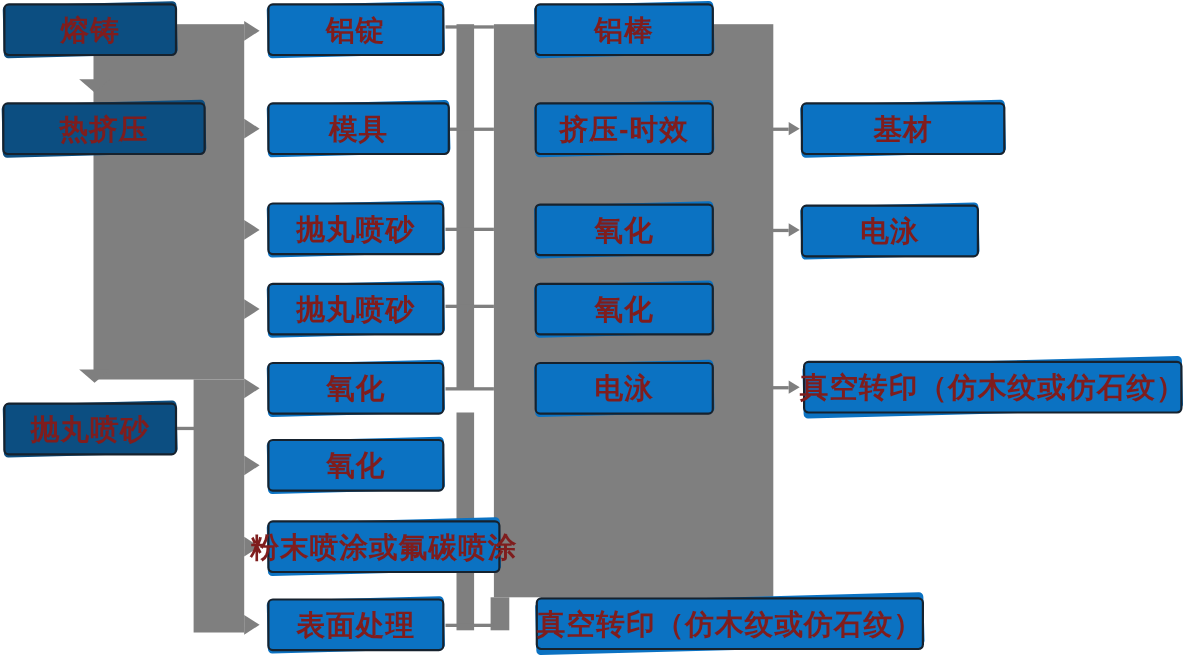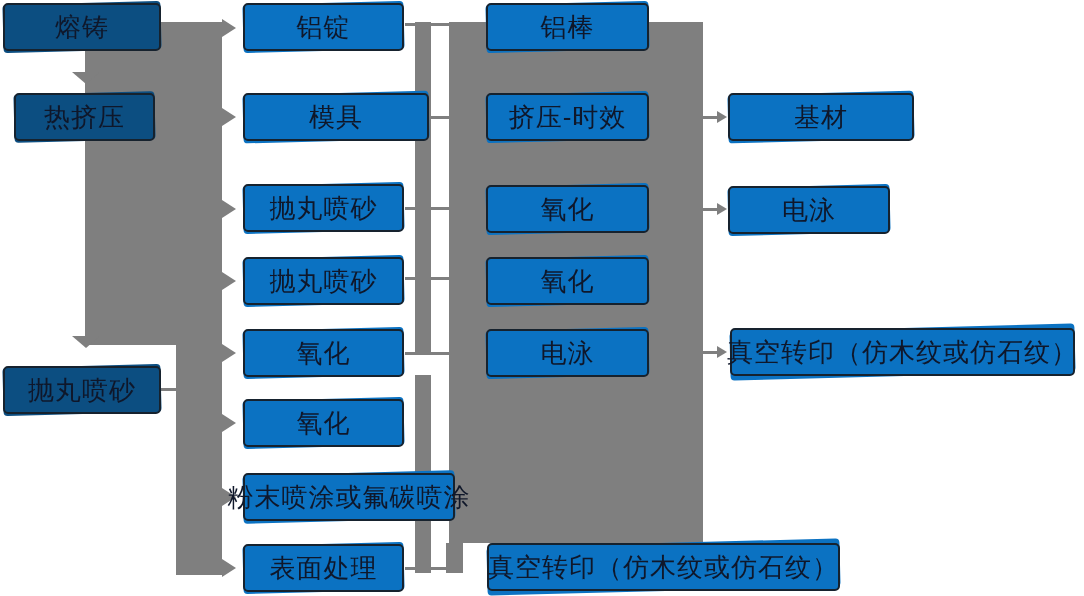--- a/index.html
+++ b/index.html
@@ -13,21 +13,21 @@
   .arr-r{position:absolute;width:0;height:0;z-index:1;
     border-top:9px solid transparent;border-bottom:9px solid transparent;border-left:14px solid #7f7f7f;}
   .arr-r-sm{position:absolute;width:0;height:0;z-index:1;
     border-top:6px solid transparent;border-bottom:6px solid transparent;border-left:10px solid #7f7f7f;}
   .arr-d{position:absolute;width:0;height:0;z-index:1;
     border-left:14px solid transparent;border-right:14px solid transparent;border-top:12px solid #7f7f7f;}
   
   .node{
     position:absolute;height:48px;z-index:2;
     display:flex;align-items:center;justify-content:center;
-    color:#0f172a;font-size:26px;font-weight:normal;letter-spacing:1px;
+    color:#7f1d1d;font-size:26px;font-weight:bold;letter-spacing:1px;
     --fill:#0b72c2;
   }
   .node.dark{--fill:#0c4e81;}
   .node::before{ 
     content:"";position:absolute;inset:0;background:var(--fill);
     transform:rotate(-1.5deg);border-radius:4px;z-index:-2;
   }
   .node::after{ 
     content:"";position:absolute;inset:0;background:var(--fill);
     border:2px solid #16222e;border-radius:5px;box-sizing:border-box;z-index:-1;
@@ -69,31 +69,31 @@
   <div class="hline" style="left:701px;top:116px;width:16px;"></div>
   <div class="arr-r-sm" style="left:717px;top:111px;"></div>
   <div class="hline" style="left:701px;top:208px;width:16px;"></div>
   <div class="arr-r-sm" style="left:717px;top:203px;"></div>
   <div class="hline" style="left:701px;top:351px;width:16px;"></div>
   <div class="arr-r-sm" style="left:717px;top:346px;"></div>
 
   <div class="node dark" style="left:3px;top:3px;width:158px;">
       <span>熔铸</span>
     </div>
-  <div class="node dark" style="left:14px;top:93px;width:141px;">
+  <div class="node dark" style="left:2px;top:93px;width:185px;">
       <span>热挤压</span>
     </div>
   <div class="node dark" style="left:3px;top:366px;width:158px;">
       <span>抛丸喷砂</span>
     </div>
 
   <div class="node" style="left:243px;top:3px;width:161px;">
       <span>铝锭</span>
     </div>
-  <div class="node" style="left:243px;top:93px;width:186px;">
+  <div class="node" style="left:243px;top:93px;width:166px;">
       <span>模具</span>
     </div>
   <div class="node" style="left:243px;top:184px;width:161px;">
       <span>抛丸喷砂</span>
     </div>
   <div class="node" style="left:243px;top:257px;width:161px;">
       <span>抛丸喷砂</span>
     </div>
   <div class="node" style="left:243px;top:329px;width:161px;">
       <span>氧化</span>

